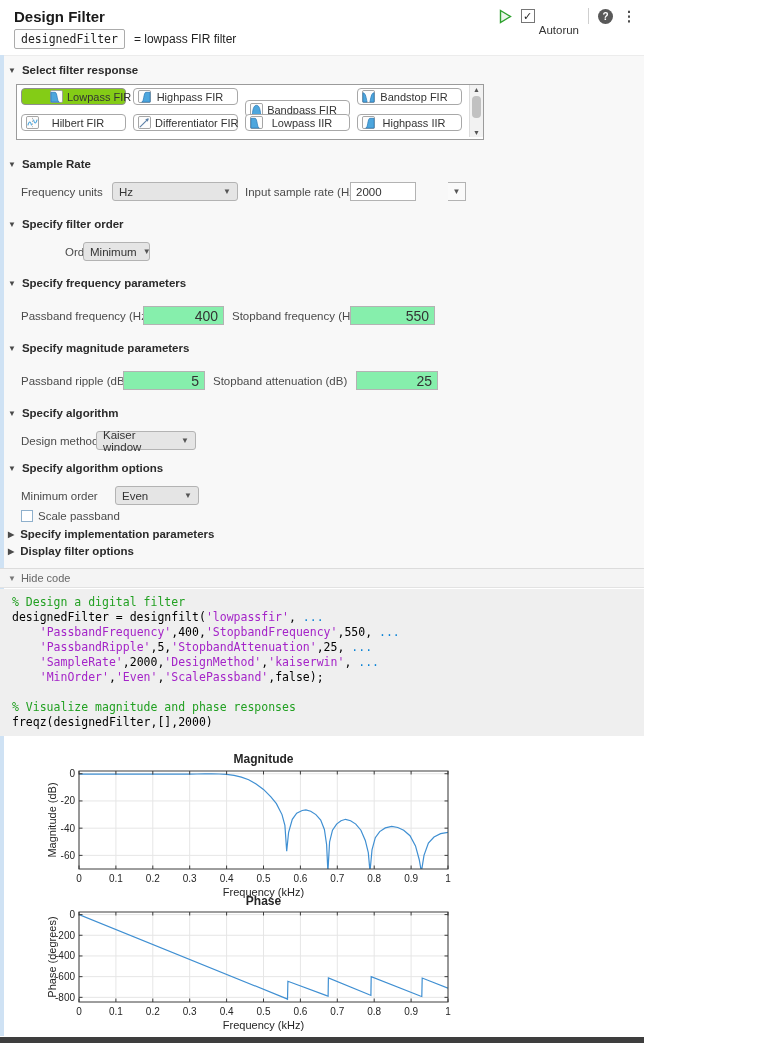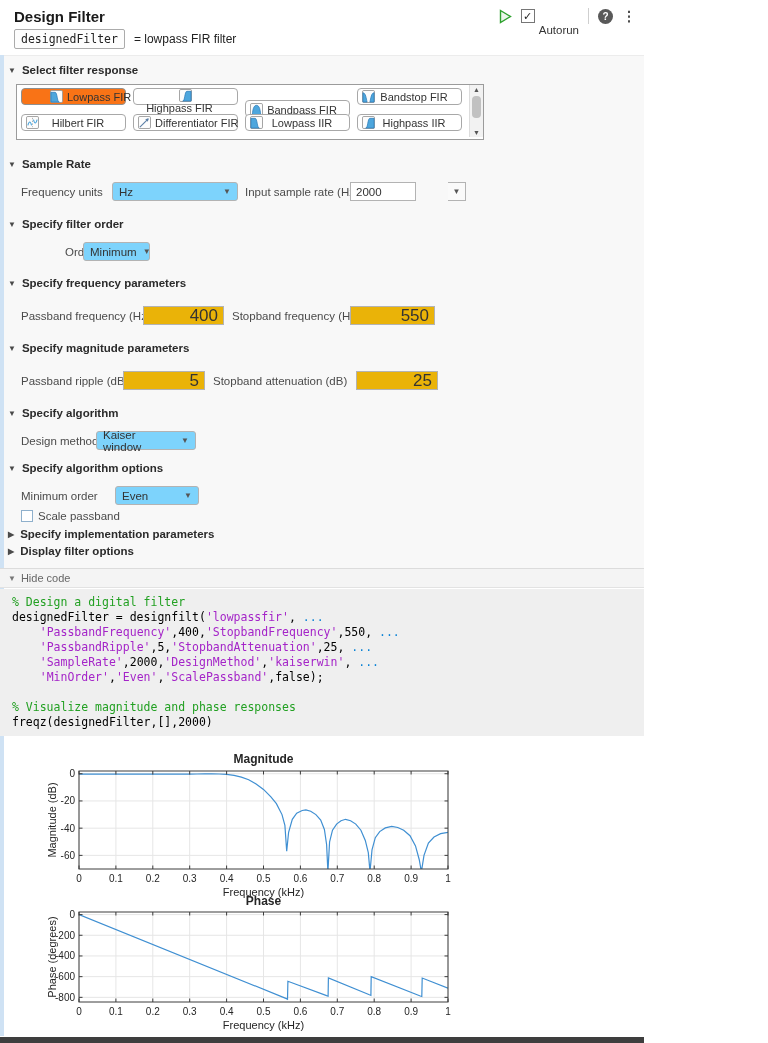--- a/index.html
+++ b/index.html
@@ -20,35 +20,35 @@
   .varbox{border:1px solid #ababab;background:#fdfdfd;padding:2px 6px;
           font-family:"DejaVu Sans Mono",monospace;font-size:11.5px;color:#222;border-radius:2px;}
   .eqtext{font-size:12px;color:#222;}
   
   .param-bg{background:#f8f8f8;border-top:1px solid #ececec;}
   .task-strip{background:#cfe2f4;}
   .sec-hdr{font-size:11.5px;font-weight:bold;color:#2b2b2b;display:flex;align-items:center;gap:6px;}
   .tri{font-size:8px;color:#4a4a4a;}
   .lbl{font-size:11.5px;color:#4b4b4b;}
   .row{display:flex;align-items:center;}
-  .dd{height:19px;border:1px solid #b3b3b3;border-radius:3px;background:#7dd3fc;display:flex;
+  .dd{height:19px;border:1px solid #b3b3b3;border-radius:3px;background:#e5e5e5;display:flex;
       align-items:center;justify-content:space-between;padding:0 6px;font-size:11.5px;color:#333;box-sizing:border-box;}
   .dd .caret{font-size:8px;color:#555;margin-left:6px;}
-  .numin{height:19px;border:1px solid #b3b3b3;background:#eab308;font-size:17px;color:#333;
+  .numin{height:19px;border:1px solid #b3b3b3;background:#86efac;font-size:14px;color:#333;
          display:flex;align-items:center;justify-content:flex-end;padding:0 5px;box-sizing:border-box;}
   .combo{display:flex;height:19px;box-sizing:border-box;gap:32px;}
   .combo .txt{border:1px solid #b3b3b3;background:#fff;font-size:11.5px;color:#333;display:flex;
               align-items:center;padding:0 5px;box-sizing:border-box;}
   .combo .btn{border:1px solid #b3b3b3;border-left:none;background:#fafafa;width:18px;display:flex;
               align-items:center;justify-content:center;font-size:8px;color:#555;box-sizing:border-box;}
   
   .fpanel{border:1px solid #9b9b9b;background:#fff;}
   .fbtn{position:absolute;width:105px;height:17px;border:1px solid #a8a8a8;border-radius:4px;
         background:#fff;display:flex;align-items:center;font-size:11px;color:#333;box-sizing:border-box;}
-  .fbtn.sel{background:#f97316;border-color:#8f8f8f;padding-left:24px;}
+  .fbtn.sel{background:#84cc16;border-color:#8f8f8f;padding-left:24px;}
   .fbtn .ficon{width:13px;height:13px;margin:0 4px 0 4px;flex:0 0 auto;}
   .fbtn .flabel{flex:1;text-align:center;padding-right:12px;white-space:nowrap;}
   .sbar{position:absolute;width:13px;background:#f2f2f2;border-left:1px solid #dcdcdc;}
   .sbar .arrow{position:absolute;left:0;width:13px;text-align:center;font-size:7px;color:#555;}
   .sbar .thumb{position:absolute;left:2px;width:9px;background:#c1c1c1;border-radius:4px;}
   .cbox{width:12px;height:12px;border:1px solid #8fb0cc;background:#fff;display:inline-block;box-sizing:border-box;}
   
   .hidebar{background:#f4f4f4;border-top:1px solid #dcdcdc;border-bottom:1px solid #e2e2e2;
            display:flex;align-items:center;font-size:11px;color:#666;gap:5px;padding-left:8px;box-sizing:border-box;}
   .codeblk{background:#efefef;font-family:"DejaVu Sans Mono",monospace;font-size:11.5px;
@@ -96,21 +96,21 @@
   </div>
   <div class="abs fpanel" style="left:16px;top:84px;width:466px;height:54px;">
     <div id="filter-buttons" style="position:relative;width:100%;height:100%;">
         <div class="fbtn sel" style="left: 4px; top: 3px;">
           <span class="ficon"><svg width="13" height="13" viewBox="0 0 14 14">
               <rect x="0.5" y="0.5" width="13" height="13" rx="1.5" fill="#fcfcfc" stroke="#9a9a9a"></rect>
               <path d="M1,13 V2.5 H5.5 C8,2.5 7.5,13 10,13 Z" fill="#4da6dd" stroke="#2c7bb8" stroke-width="0.8"></path>
             </svg></span>
           <span class="flabel">Lowpass FIR</span>
         </div>
-        <div class="fbtn" style="left: 116px; top: 3px; flex-direction: column;">
+        <div class="fbtn" style="left: 116px; top: 3px;">
           <span class="ficon"><svg width="13" height="13" viewBox="0 0 14 14">
               <rect x="0.5" y="0.5" width="13" height="13" rx="1.5" fill="#fcfcfc" stroke="#9a9a9a"></rect>
               <path d="M13,13 V2.5 H8.5 C6,2.5 6.5,13 4,13 Z" fill="#4da6dd" stroke="#2c7bb8" stroke-width="0.8"></path>
             </svg></span>
           <span class="flabel">Highpass FIR</span>
         </div>
         <div class="fbtn" style="left: 228px; top: 15px; align-items: flex-end;">
           <span class="ficon"><svg width="13" height="13" viewBox="0 0 14 14">
               <rect x="0.5" y="0.5" width="13" height="13" rx="1.5" fill="#fcfcfc" stroke="#9a9a9a"></rect>
               <path d="M2.5,13 C3,4.5 5,2.5 7,2.5 C9,2.5 11,4.5 11.5,13 Z" fill="#4da6dd" stroke="#2c7bb8" stroke-width="0.8"></path>

